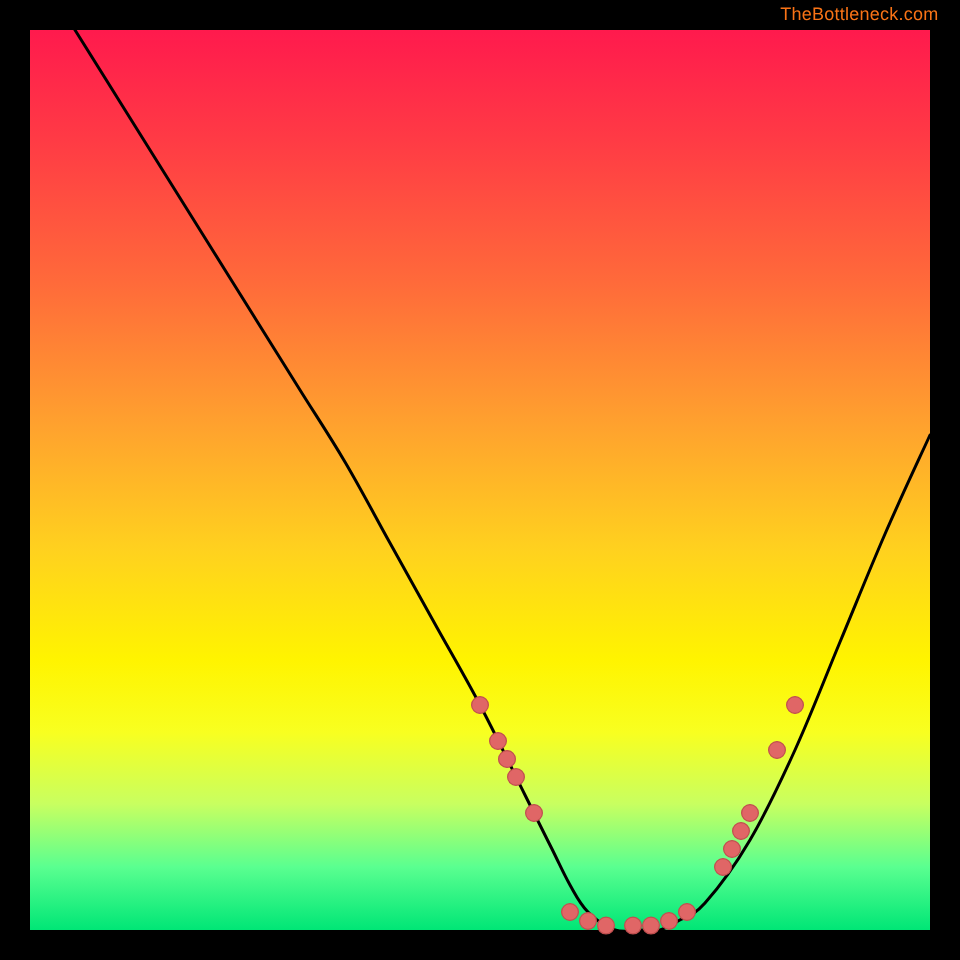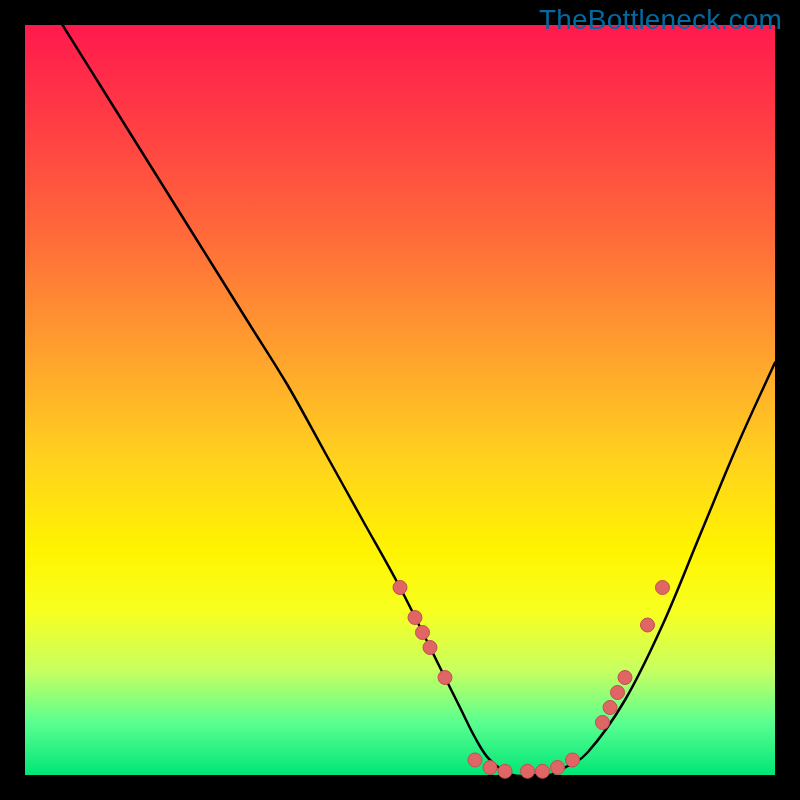--- a/index.html
+++ b/index.html
@@ -36,22 +36,22 @@
       #c8ff60 86%,
       #5aff90 93%,
       #00e676 100%
     );
   }
   .credit {
     position: absolute;
     top: 4px;
     right: 18px;
     font-family: Arial, Helvetica, sans-serif;
-    font-size: 28px;
-    color: #0369a1;
+    font-size: 15px;
+    color: #f97316;
     letter-spacing: 0.2px;
   }
   svg.curve {
     position: absolute;
     left: 0;
     top: 0;
     width: 750px;
     height: 750px;
     overflow: visible;
   }

